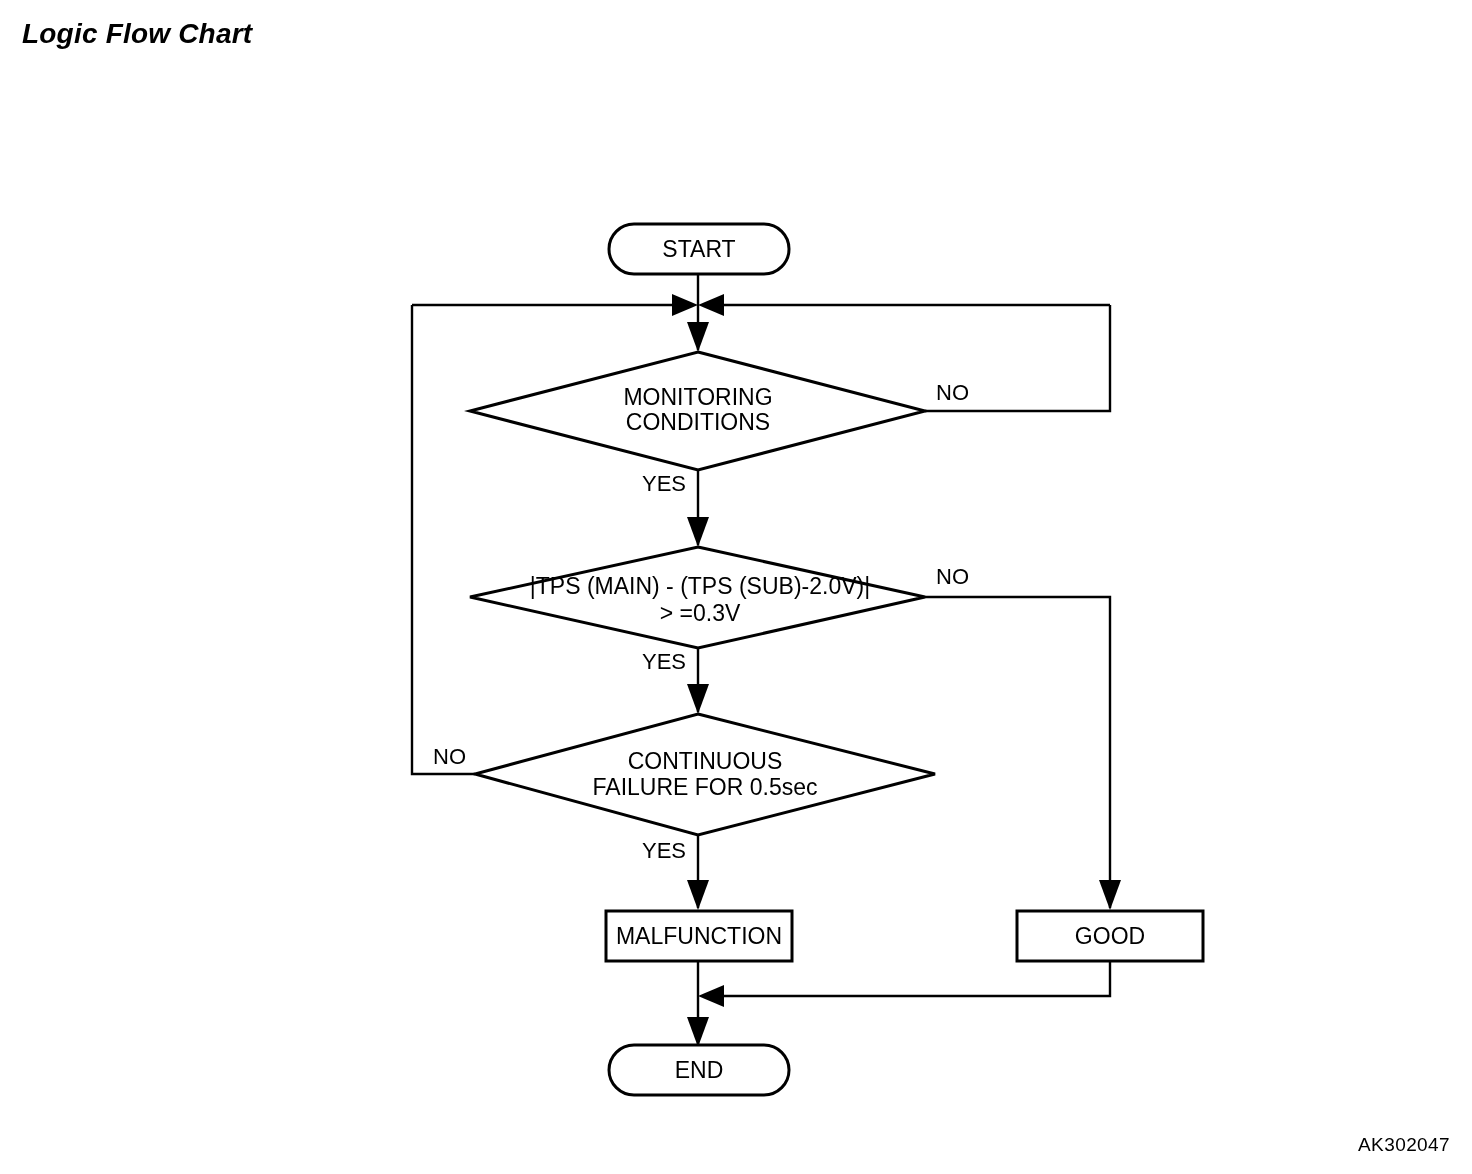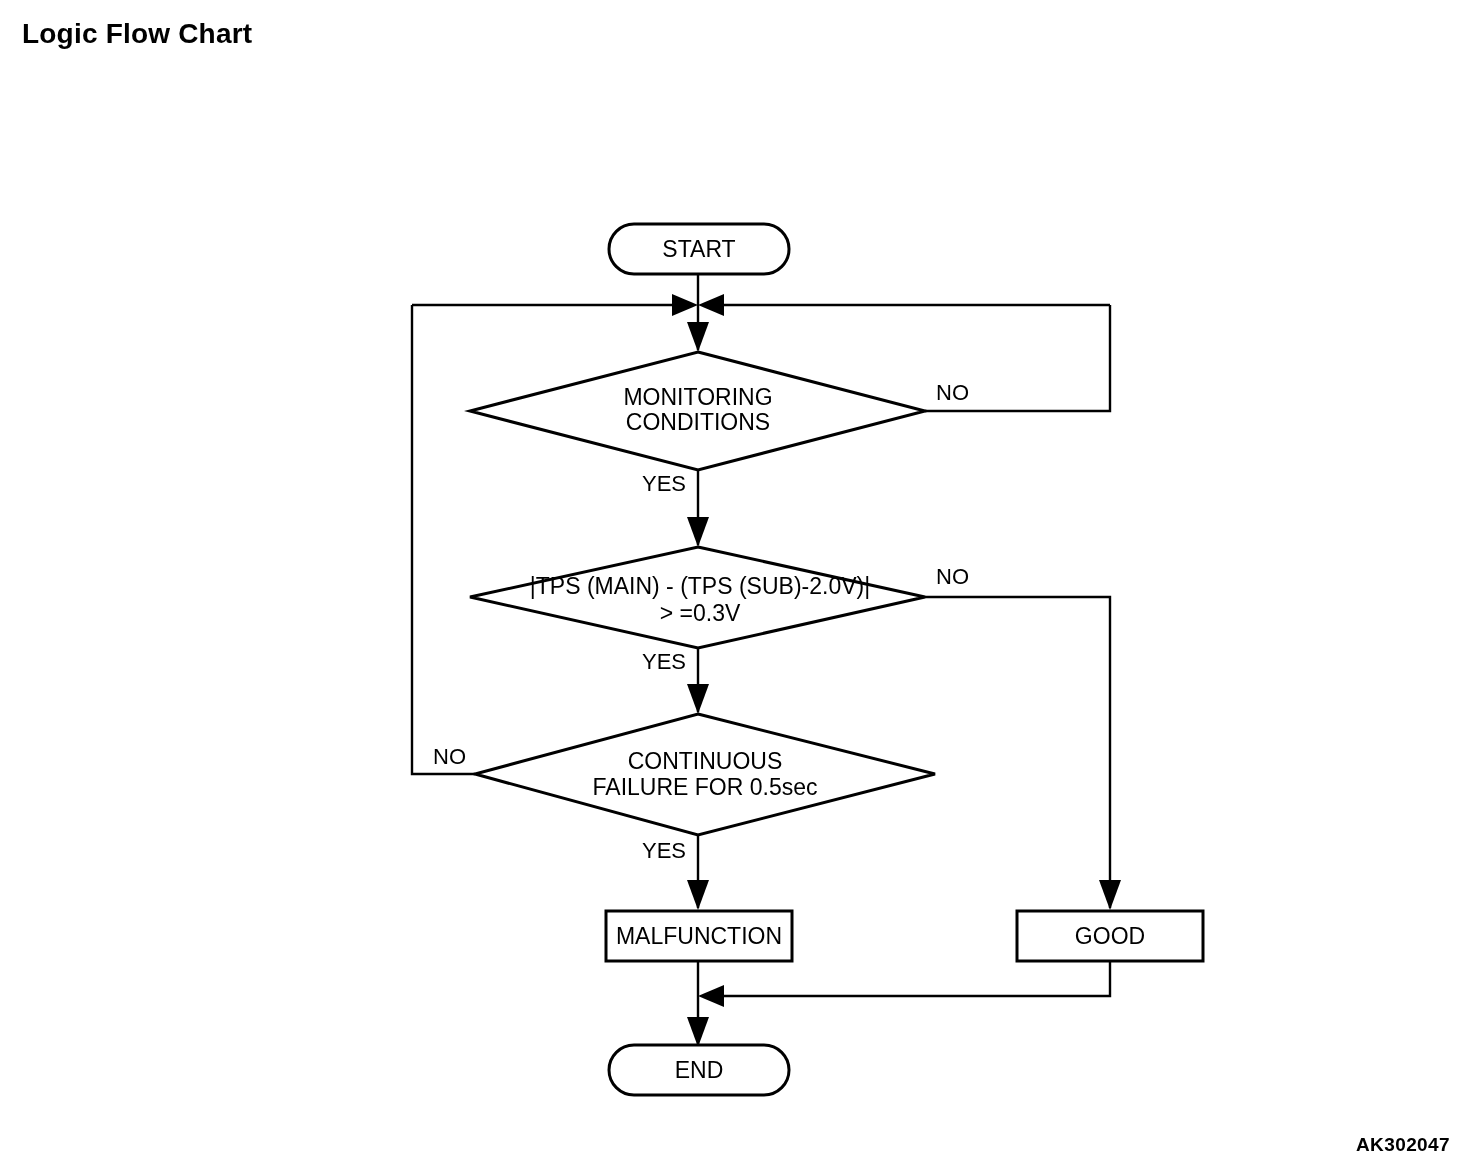--- a/index.html
+++ b/index.html
@@ -17,27 +17,28 @@
     overflow: hidden;
   }
   #page-title {
     position: absolute;
     left: 22px;
     top: 18px;
     font-size: 28px;
     font-weight: bold;
     letter-spacing: 0.2px;
     white-space: nowrap;
+    font-style: italic;
   }
   #figure-code {
     position: absolute;
     right: 22px;
     bottom: 18px;
     font-size: 19px;
-    font-weight: bold;
+    font-weight: normal;
     letter-spacing: 0.4px;
     white-space: nowrap;
     margin-left: 41px;
   }
   #flow-svg {
     position: absolute;
     left: 0;
     top: 0;
     width: 1472px;
     height: 1174px;

